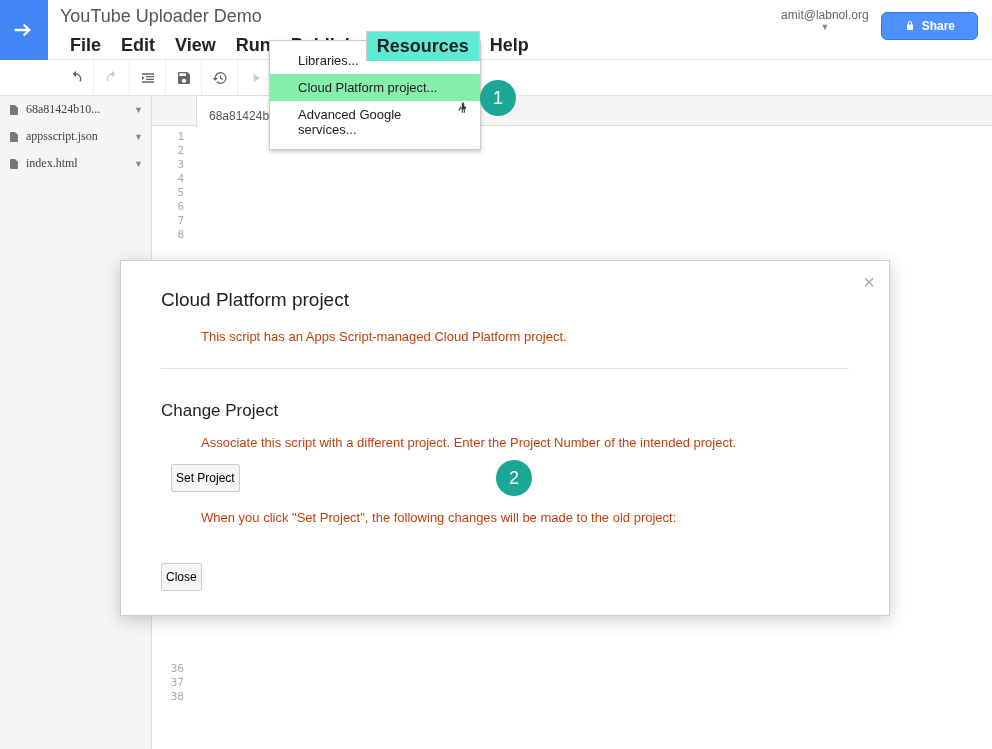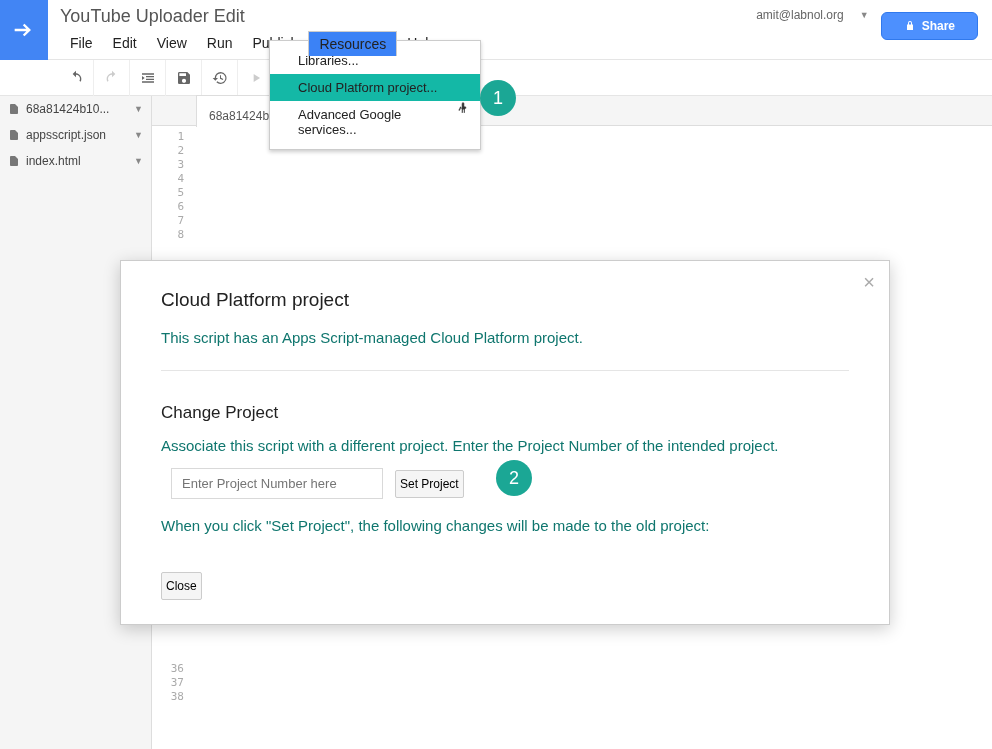--- a/index.html
+++ b/index.html
@@ -3,53 +3,53 @@
 <meta charset="utf-8">
 <style>
 * { box-sizing: border-box; margin: 0; padding: 0; }
 body { font-family: Arial, sans-serif; font-size: 13px; color: #222; background: #fff; width: 992px; height: 749px; overflow: hidden; position: relative; }
 .header { display: flex; height: 60px; border-bottom: 1px solid #e5e5e5; }
 .logo-block { width: 48px; height: 60px; background: #4285f4; display: flex; align-items: center; justify-content: center; }
 .logo-block svg { width: 28px; height: 28px; }
 .header-main { flex: 1; padding: 6px 0 0 12px; }
 .title { font-size: 18px; color: #555; font-weight: 400; margin-bottom: 4px; }
 .menubar { display: flex; gap: 0; }
-.menu-item { padding: 4px 10px; cursor: pointer; font-size: 14px; color: #222; }
-.menu-item.active { border: 1px solid #ccc; border-bottom: none; background: #3b82f6; position: relative; z-index: 20; }
+.menu-item { padding: 4px 10px; cursor: pointer; font-size: 18px; color: #222; font-weight: bold; }
+.menu-item.active { border: 1px solid #ccc; border-bottom: none; background: #5eead4; position: relative; z-index: 20; }
 .header-right { display: flex; align-items: flex-start; gap: 12px; padding: 6px 14px 0 0; }
-.user-email { font-size: 12px; color: #666; display: flex; align-items: center; gap: 16px; margin-top: 2px; }
+.user-email { font-size: 12px; color: #666; display: flex; align-items: center; gap: 0; margin-top: 2px; flex-direction: column; }
 .share-btn { background: #4d90fe; color: #fff; border: 1px solid #3079ed; padding: 6px 22px; border-radius: 6px; font-size: 12px; font-weight: bold; cursor: pointer; display: flex; align-items: center; gap: 6px; margin-top: 6px; }
 .toolbar { height: 36px; border-bottom: 1px solid #e5e5e5; display: flex; align-items: center; padding-left: 58px; }
 .tool-group { display: flex; align-items: center; height: 100%; }
 .tool-btn { width: 36px; height: 36px; display: flex; align-items: center; justify-content: center; cursor: pointer; color: #666; border-right: 1px solid #eee; }
 .tool-btn.disabled { color: #ccc; }
 .content { display: flex; height: calc(100% - 96px); }
 .sidebar { width: 152px; background: #f5f5f5; border-right: 1px solid #ddd; }
-.file-item { display: flex; align-items: center; padding: 6px 8px; font-size: 12px; color: #444; cursor: pointer; gap: 6px; }
+.file-item { display: flex; align-items: center; padding: 6px 8px; font-size: 12px; color: #444; cursor: pointer; gap: 6px; font-family: Liberation Serif, serif; }
 .file-item .fname { flex: 1; overflow: hidden; text-overflow: ellipsis; white-space: nowrap; }
 .editor { flex: 1; display: flex; flex-direction: column; }
 .tab-bar { height: 30px; background: #f5f5f5; border-bottom: 1px solid #ddd; display: flex; align-items: center; padding-left: 44px; }
 .tab { background: #fff; border: 1px solid #ddd; border-bottom: none; padding: 13px 28px 4px 12px; font-size: 12px; color: #555; position: relative; }
 .tab .close { position: absolute; right: 8px; top: 4px; color: #999; cursor: pointer; }
 .gutter { width: 40px; background: #fff; text-align: right; padding: 4px 8px 0 0; color: #aaa; font-size: 11px; line-height: 14px; font-family: monospace; }
 .code-area { flex: 1; display: flex; }
 .code-body { flex: 1; }
 
 .dropdown { position: absolute; left: 269px; top: 40px; width: 212px; background: #fff; border: 1px solid #ccc; box-shadow: 0 2px 4px rgba(0,0,0,.2); z-index: 15; padding: 6px 0; }
 .dd-item { padding: 6px 28px; font-size: 13px; cursor: pointer; }
-.dd-item.hover { background: #14b8a6; }
+.dd-item.hover { background: #86efac; }
 
 .badge { position: absolute; width: 36px; height: 36px; border-radius: 50%; background: #1ba795; color: #fff; display: flex; align-items: center; justify-content: center; font-size: 18px; font-weight: 400; z-index: 40; }
 .badge1 { left: 480px; top: 80px; }
 .badge2 { left: 496px; top: 460px; }
 
 .modal { position: absolute; left: 120px; top: 260px; width: 770px; background: #fff; border: 1px solid #ccc; box-shadow: 0 4px 16px rgba(0,0,0,.2); padding: 28px 40px 24px 40px; z-index: 30; }
 .modal-close { position: absolute; right: 14px; top: 10px; color: #aaa; font-size: 20px; cursor: pointer; }
 .modal h2 { font-size: 19px; font-weight: 400; color: #222; margin-bottom: 18px; }
-.modal p { font-size: 15px; color: #0f766e; margin-bottom: 14px; }
+.modal p { font-size: 13px; color: #c2410c; margin-bottom: 14px; margin-left: 40px; }
 .modal hr { border: none; border-top: 1px solid #e5e5e5; margin: 24px 0 20px 0; }
 .modal h3 { font-size: 17px; font-weight: 400; margin-bottom: 14px; margin-top: 32px; }
 .input-row { display: flex; gap: 12px; margin: 10px 0 18px 10px; align-items: center; }
 .input-row input { border: 1px solid #d9d9d9; padding: 7px 10px; width: 212px; font-size: 13px; color: #999; }
 .btn-grey { background: #f5f5f5; border: 1px solid #ccc; padding: 6px 4px; font-size: 12px; cursor: pointer; border-radius: 2px; }
 .modal ul { margin: 8px 0 0 38px; font-size: 13px; }
 .modal ul li { margin-bottom: 4px; }
 .modal-footer { margin-top: 38px; }
 .cursor-icon { position: absolute; left: 455px; top: 101px; z-index: 50; width: 16px; height: 16px; }
 .caret { font-size: 9px; color: #888; }
@@ -57,21 +57,21 @@
 </head>
 <body>
 
 <div class="header">
   <div class="logo-block">
     <svg viewBox="0 0 24 24">
         <path fill="#fff" d="M4 11h10l-3-3 1.4-1.4L18 12l-5.6 5.4L11 16l3-3H4z"></path>
       </svg>
   </div>
   <div class="header-main">
-    <div class="title">YouTube Uploader Edit</div>
+    <div class="title">YouTube Uploader Demo</div>
     <div class="menubar">
       <div class="menu-item">File</div>
       <div class="menu-item">Edit</div>
       <div class="menu-item">View</div>
       <div class="menu-item">Run</div>
       <div class="menu-item">Publish</div>
       <div class="menu-item active">Resources</div>
       <div class="menu-item">Help</div>
     </div>
   </div>
@@ -199,21 +199,20 @@
 <div class="badge badge1">1</div>
 
 <div class="modal">
   <div class="modal-close">×</div>
   <h2>Cloud Platform project</h2>
   <p>This script has an Apps Script-managed Cloud Platform project.</p>
   <hr>
   <h3>Change Project</h3>
   <p>Associate this script with a different project. Enter the Project Number of the intended project.</p>
   <div class="input-row">
-    <input type="text" placeholder="Enter Project Number here" style="">
     <button class="btn-grey">Set Project</button>
   </div>
   <p>When you click "Set Project", the following changes will be made to the old project:</p>
   <div class="modal-footer">
     <button class="btn-grey">Close</button>
   </div>
 </div>
 
 <div class="badge badge2">2</div>
 

